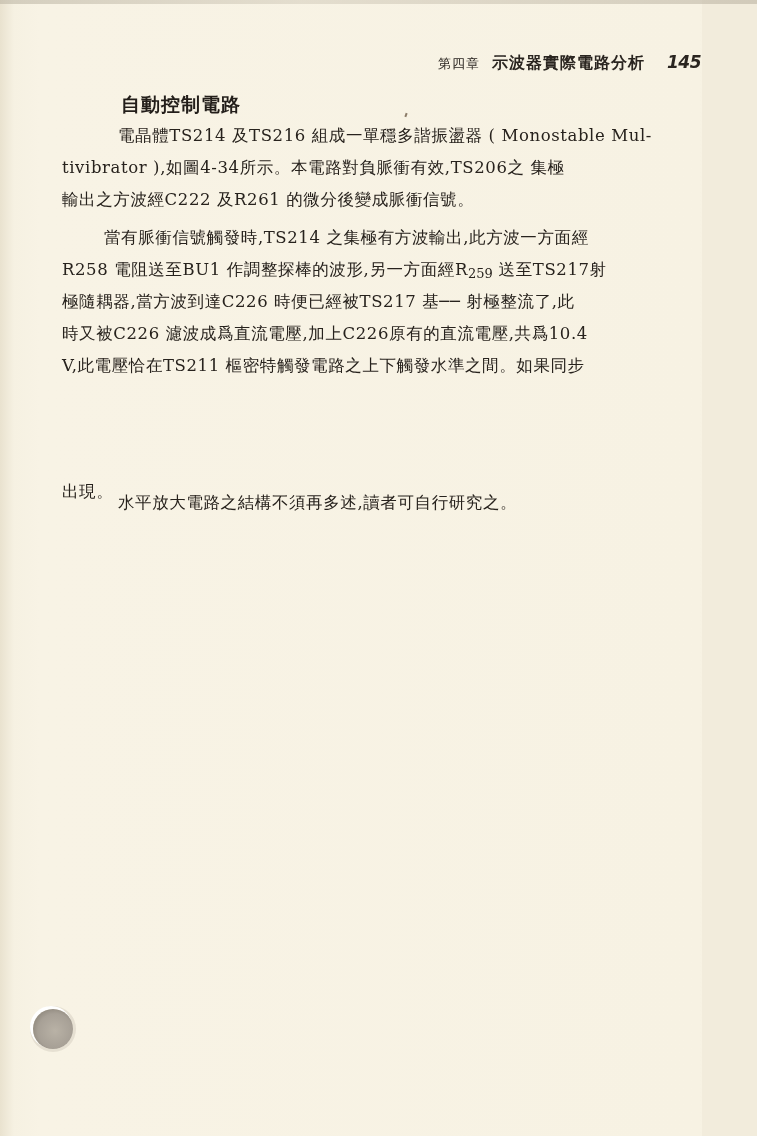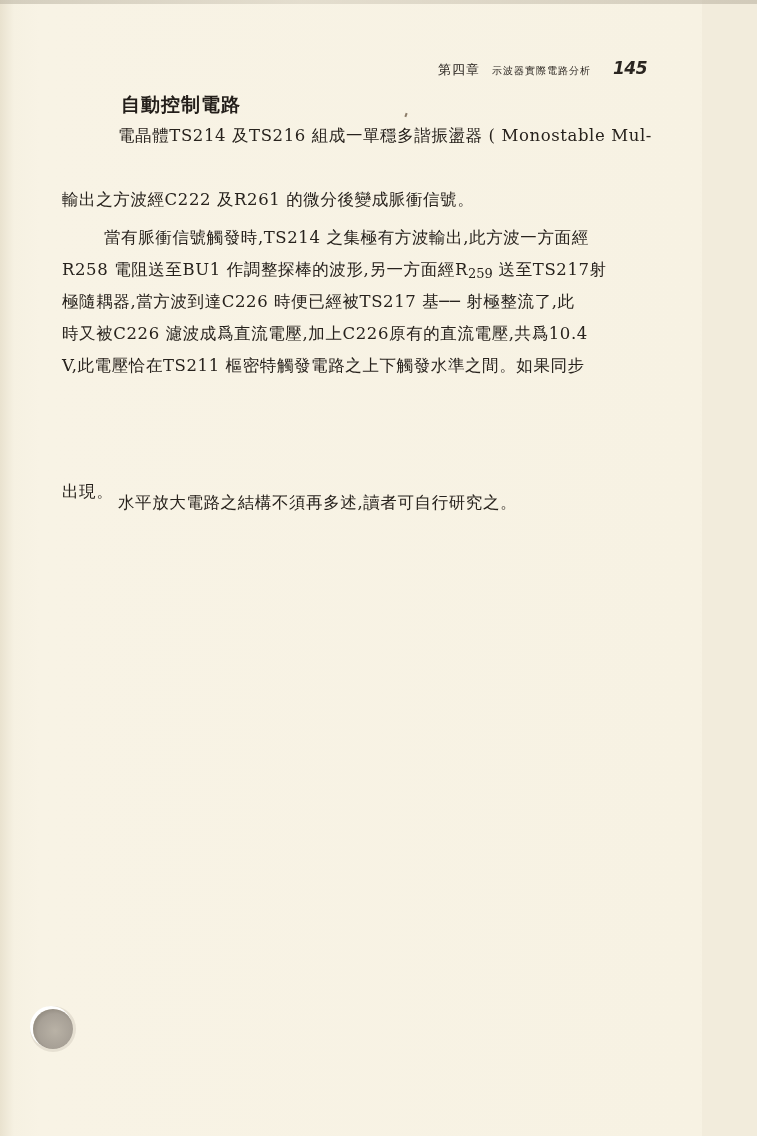--- a/index.html
+++ b/index.html
@@ -16,26 +16,25 @@
     .topedge {
       position: absolute; left: 0; top: 0; width: 757px; height: 4px;
       background: linear-gradient(90deg, #bdb6a5, #d6cfbf 40%, #bcb4a3);
       opacity: .6;
     }
     .header {
       position: absolute; top: 52px; left: 438px; height: 24px;
       display: flex; align-items: baseline; color: #2a2520;
     }
     .header .chapter { font-size: 13px; letter-spacing: 1px; margin-right: 12px; }
-    .header .title { font-size: 10px; letter-spacing: 1px; }
+    .header .title { font-size: 16px; letter-spacing: 1px; font-weight: bold; }
     .header .pageno {
       font-family: "DejaVu Sans", "Liberation Sans", sans-serif;
       font-weight: bold; font-style: italic; font-size: 17px; margin-left: 22px;
       letter-spacing: -0.5px;
-      margin-top: 6px;
     }
     .section-title {
       position: absolute; top: 92px; left: 121px;
       font-family: Liberation Mono, monospace;
       font-weight: bold; font-size: 19px; color: #231e1a; letter-spacing: 1px;
     }
     .line {
       position: absolute; font-size: 16.5px; color: #27221d; white-space: nowrap;
       letter-spacing: 0.6px;
     }
@@ -57,20 +56,21 @@
   <div class="header">
     <span class="chapter">第四章</span>
     <span class="title">示波器實際電路分析</span>
     <span class="pageno">145</span>
   </div>
 
   <div class="section-title">自動控制電路</div>
   <div class="speck" style="left:405px; top:113px;"></div>
 
   <div class="line" style="left:118px; top:125px;">電晶體TS214 及TS216 組成一單穩多諧振盪器 ( Monostable Mul-</div>
+  <div class="line" style="left:62px; top:157px;">tivibrator ),如圖4-34所示。本電路對負脈衝有效,TS206之 集極</div>
   <div class="line" style="left:62px; top:189px;">輸出之方波經C222 及R261 的微分後變成脈衝信號。</div>
 
   <div class="line" style="left:104px; top:227px;">當有脈衝信號觸發時,TS214 之集極有方波輸出,此方波一方面經</div>
   <div class="line" style="left:62px; top:259px;">
     <span>R258 電阻送至BU1 作調整探棒的波形,另一方面經R</span><span class="sub">259</span><span> 送至TS217射</span>
   </div>
   <div class="line" style="left:62px; top:291px;">極隨耦器,當方波到達C226 時便已經被TS217  基── 射極整流了,此</div>
   <div class="line" style="left:62px; top:323px;">時又被C226 濾波成爲直流電壓,加上C226原有的直流電壓,共爲10.4</div>
   <div class="line" style="left:62px; top:355px;">V,此電壓恰在TS211  樞密特觸發電路之上下觸發水準之間。如果同步</div>
   <div class="line" style="left:62px; top:481px;">出現。</div>

